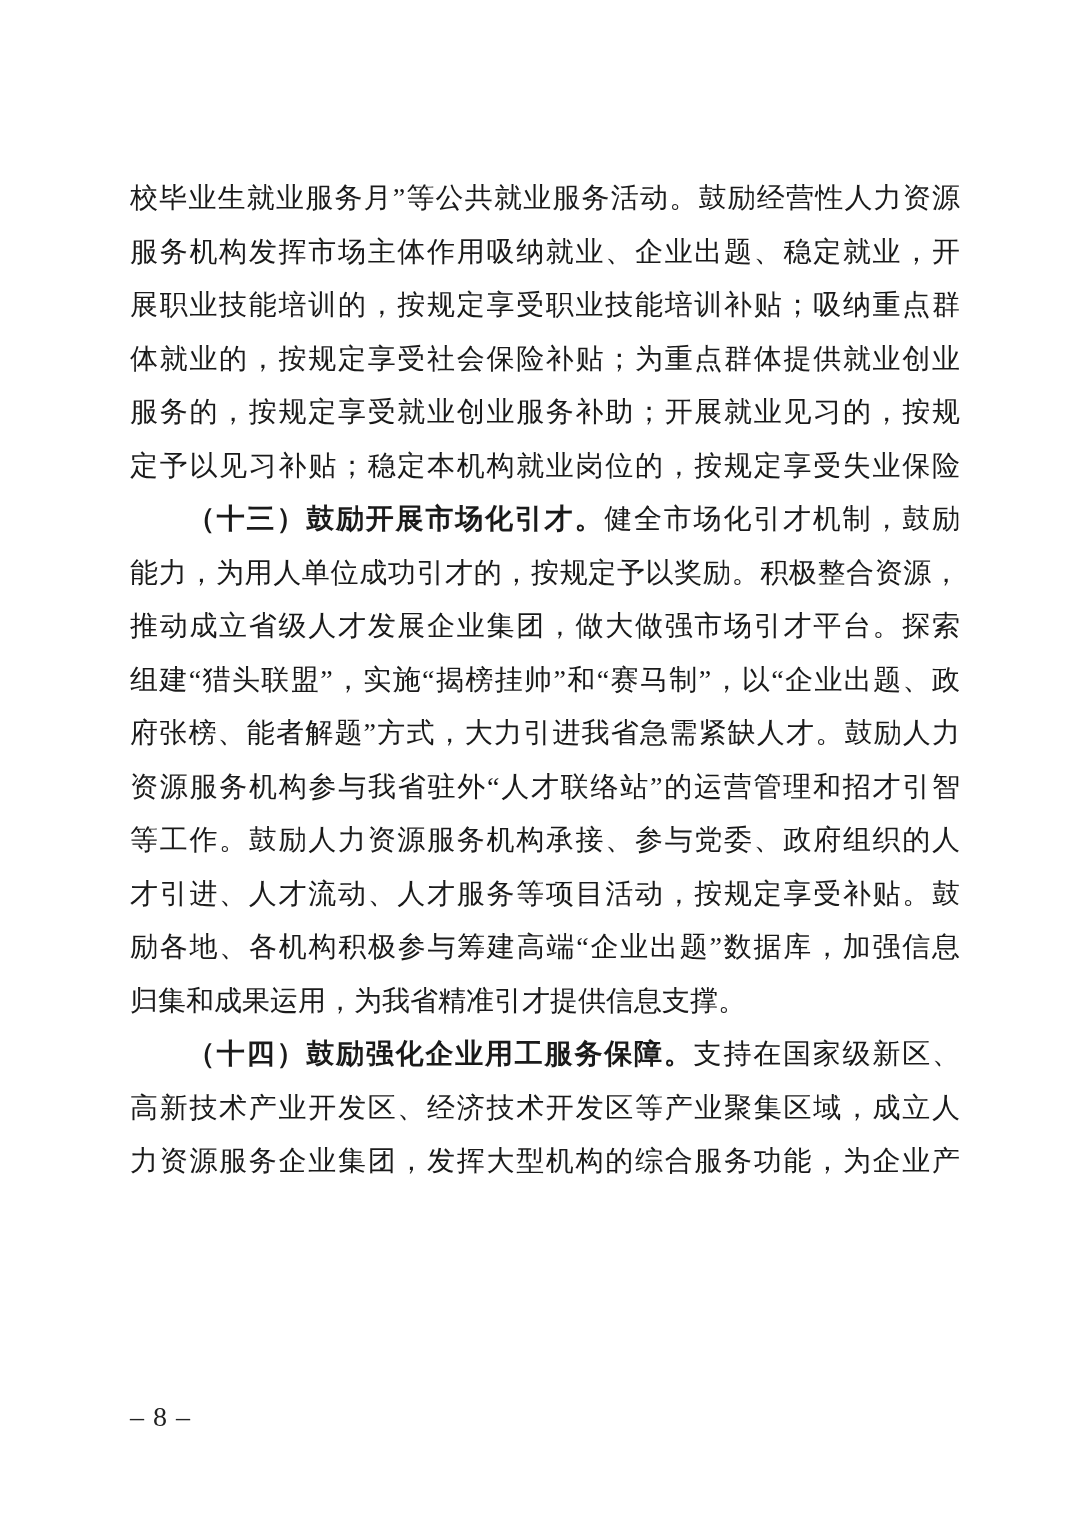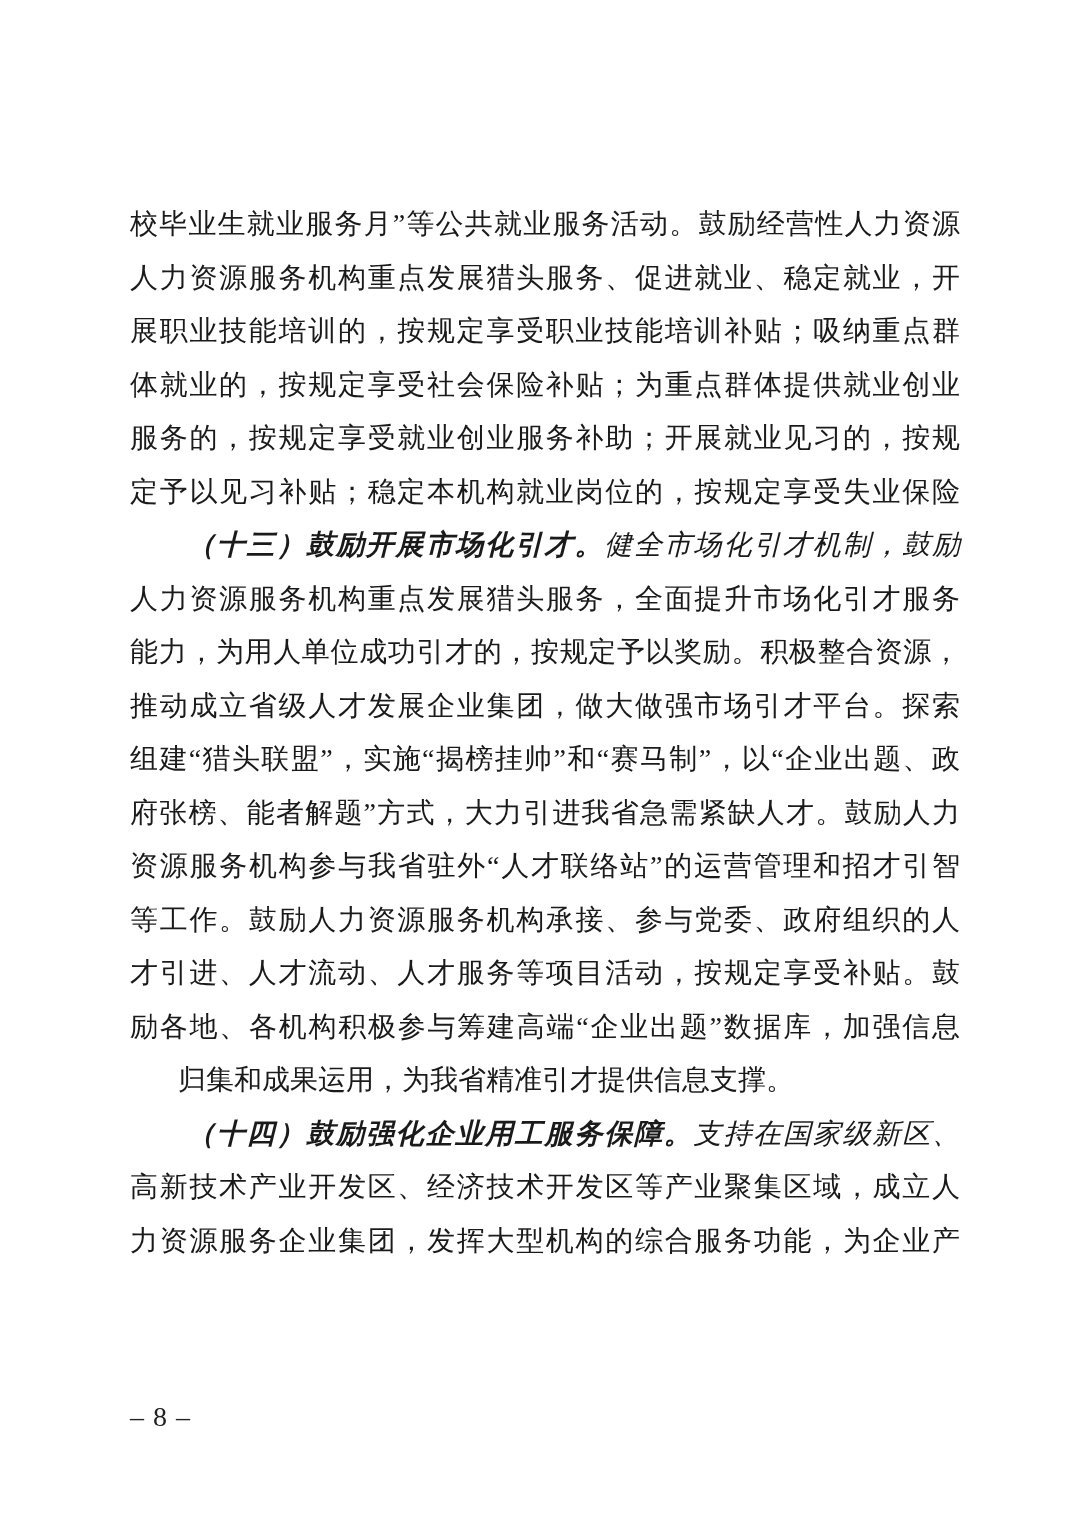--- a/index.html
+++ b/index.html
@@ -12,67 +12,64 @@
     width: 1080px;
     height: 1527px;
     background: #ffffff;
     overflow: hidden;
     font-family: "Liberation Serif", "DejaVu Serif", serif;
     color: #1a1a1a;
   }
   .body-text {
     position: absolute;
     left: 130px;
-    top: 197px;
+    top: 171px;
     width: 830px;
   }
   .line {
     font-size: 28px;
     height: 53.5px;
     line-height: 53.5px;
     text-align: justify;
     text-align-last: justify;
     white-space: normal;
     overflow: visible;
   }
   .line.indent {
     text-indent: 57px;
-    font-style: italic;
   }
   .line.last {
     text-align: center;
     text-align-last: left;
-    margin-left: 48px;
   }
   .line b {
     font-weight: 700;
   }
   .page-number {
     position: absolute;
     left: 130px;
     top: 1400px;
     font-size: 28px;
     line-height: 34px;
     color: #222222;
     letter-spacing: 1px;
   }
 </style>
 </head>
 <body>
 
 <main class="page">
   <section class="body-text">
       <div class="line"><span>校毕业生就业服务月”等公共就业服务活动。鼓励经营性人力资源</span></div>
-      <div class="line"><span>人力资源服务机构重点发展猎头服务、促进就业、稳定就业，开</span></div>
+      <div class="line"><span>服务机构发挥市场主体作用吸纳就业、企业出题、稳定就业，开</span></div>
       <div class="line"><span>展职业技能培训的，按规定享受职业技能培训补贴；吸纳重点群</span></div>
       <div class="line"><span>体就业的，按规定享受社会保险补贴；为重点群体提供就业创业</span></div>
       <div class="line"><span>服务的，按规定享受就业创业服务补助；开展就业见习的，按规</span></div>
       <div class="line"><span>定予以见习补贴；稳定本机构就业岗位的，按规定享受失业保险</span></div>
       <div class="line indent"><b>（十三）鼓励开展市场化引才。</b><span>健全市场化引才机制，鼓励</span></div>
-      <div class="line"><span>人力资源服务机构重点发展猎头服务，全面提升市场化引才服务</span></div>
       <div class="line"><span>能力，为用人单位成功引才的，按规定予以奖励。积极整合资源，</span></div>
       <div class="line"><span>推动成立省级人才发展企业集团，做大做强市场引才平台。探索</span></div>
       <div class="line"><span>组建“猎头联盟”，实施“揭榜挂帅”和“赛马制”，以“企业出题、政</span></div>
       <div class="line"><span>府张榜、能者解题”方式，大力引进我省急需紧缺人才。鼓励人力</span></div>
       <div class="line"><span>资源服务机构参与我省驻外“人才联络站”的运营管理和招才引智</span></div>
       <div class="line"><span>等工作。鼓励人力资源服务机构承接、参与党委、政府组织的人</span></div>
       <div class="line"><span>才引进、人才流动、人才服务等项目活动，按规定享受补贴。鼓</span></div>
       <div class="line"><span>励各地、各机构积极参与筹建高端“企业出题”数据库，加强信息</span></div>
       <div class="line last"><span>归集和成果运用，为我省精准引才提供信息支撑。</span></div>
       <div class="line indent"><b>（十四）鼓励强化企业用工服务保障。</b><span>支持在国家级新区、</span></div>

